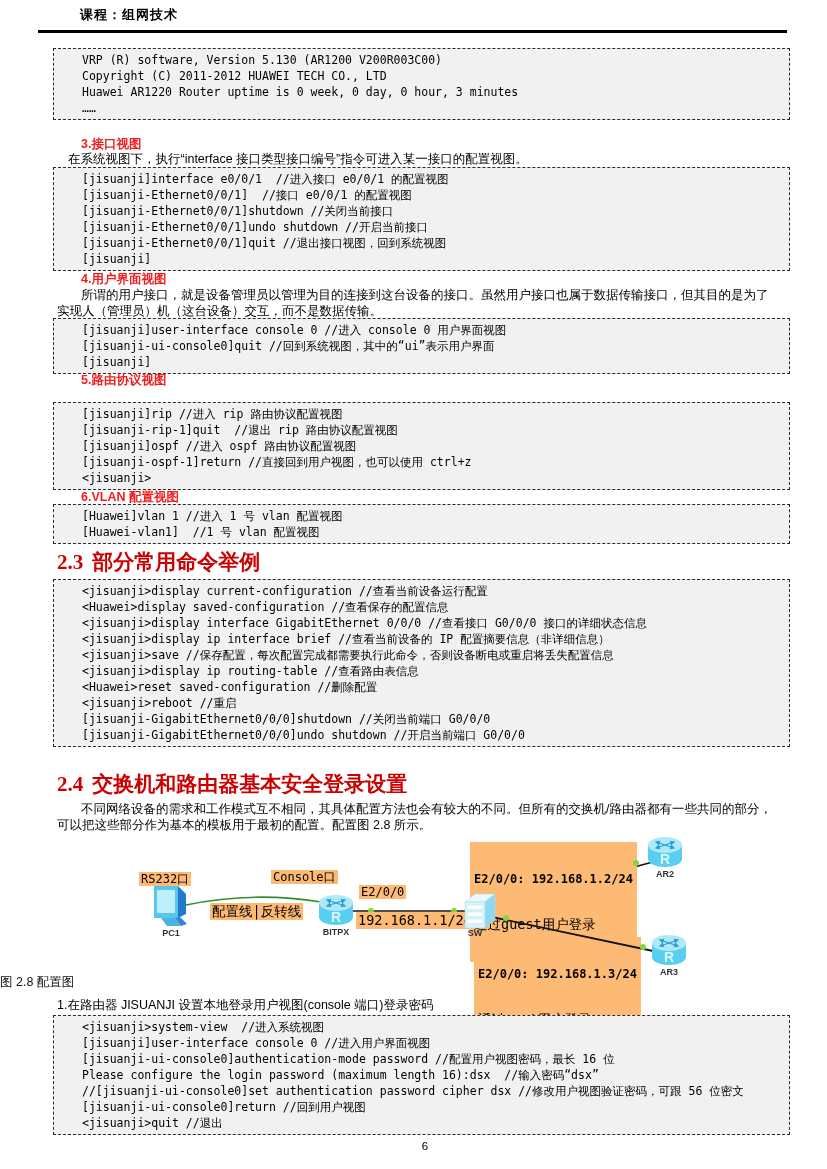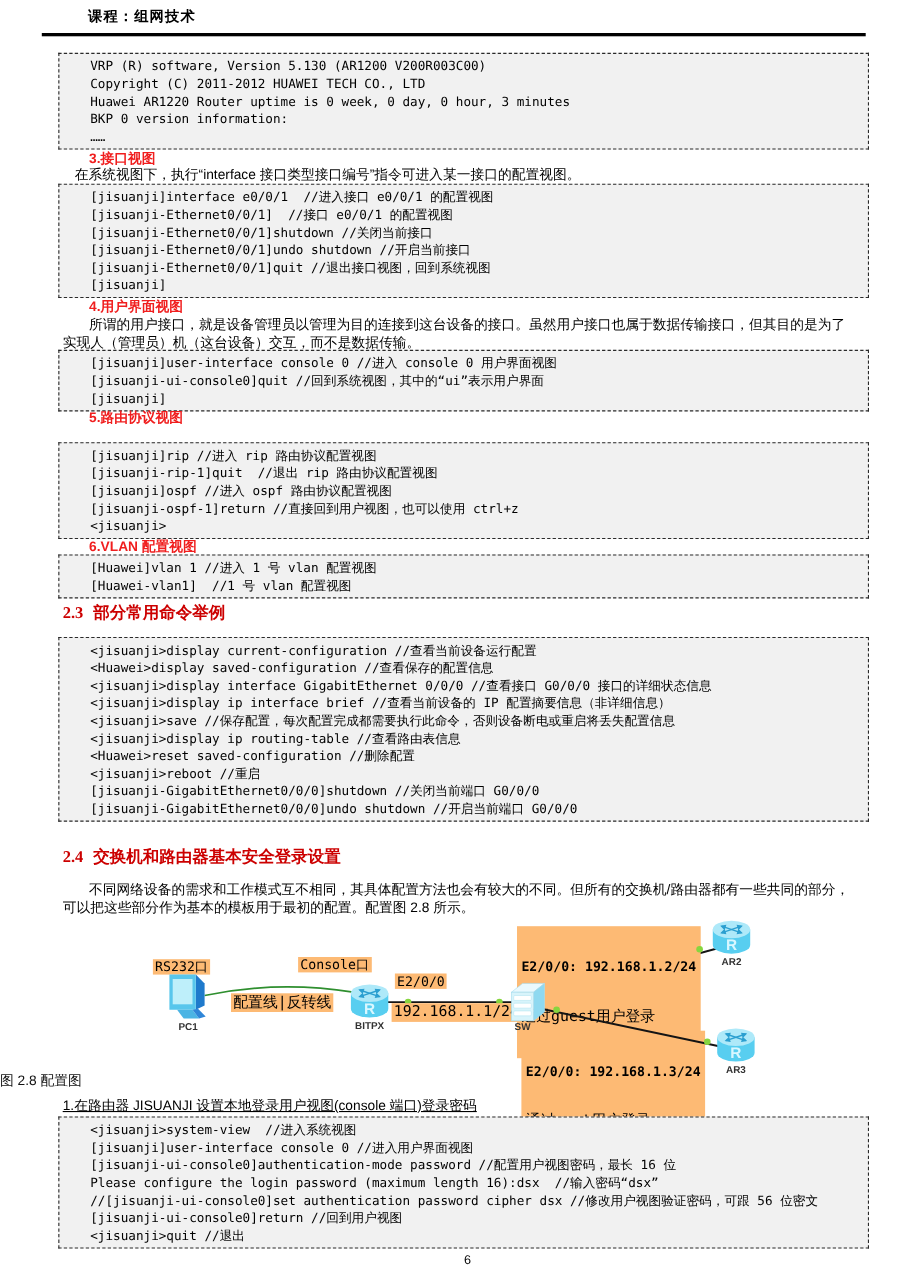--- a/index.html
+++ b/index.html
@@ -9,25 +9,25 @@
   
   .page-header{left:80px;top:6px;font-size:13px;font-weight:bold;letter-spacing:1px;text-align:right;}
   .header-rule{left:38px;top:30px;width:749px;height:2.5px;background:#000;}
   
   .code-block{left:53px;width:737px;box-sizing:border-box;background:#f1f1f1;
               border:1px dashed #2a2a2a;padding:3px 4px 3px 28px;}
   .code-block .code-line{white-space:pre;font-family:"DejaVu Sans Mono",monospace;
               font-size:11.5px;line-height:16px;color:#000;}
   
   .sub-heading{left:81px;color:#f01e1e;font-size:12.5px;font-weight:bold;white-space:nowrap;}
-  .section-heading{left:57px;font-size:15px;font-weight:bold;color:#cc0000;white-space:nowrap;}
+  .section-heading{left:57px;font-size:21px;font-weight:bold;color:#cc0000;white-space:nowrap;}
   .section-heading .sec-num{font-family:"Liberation Serif",serif;margin-right:9px;}
   
   .body-line{font-size:12.5px;line-height:16px;white-space:nowrap;color:#000;}
-  .step-line{font-size:12.5px;white-space:nowrap;color:#000;text-decoration:underline;}
+  .step-line{font-size:12.5px;white-space:nowrap;color:#000;}
   
   #figure{left:0;top:836px;width:827px;height:146px;}
   #figure svg.layer{position:absolute;left:0;top:0;pointer-events:none;}
   .glabel{position:absolute;background:#fdba74;color:#000;padding:0 2px;
           font-family:"DejaVu Sans Mono",monospace;font-size:12px;line-height:14px;white-space:pre;}
   .glabel.cjk{font-size:13.5px;line-height:17px;font-family:"DejaVu Sans Mono",monospace;}
   .glabel.two{padding:1px 4px;}
   .glabel.two .l1{font-size:12px;line-height:17px;font-weight:bold;}
   .glabel.two .l2{font-size:13.5px;line-height:17px;}
   .node{position:absolute;}
@@ -41,21 +41,20 @@
 
 <div id="page">
 
   <div class="abs page-header">课程：组网技术</div>
   <div class="abs header-rule"></div>
 
   <div class="abs code-block" style="top:48px">
       <div class="code-line">VRP (R) software, Version 5.130 (AR1200 V200R003C00)</div>
       <div class="code-line">Copyright (C) 2011-2012 HUAWEI TECH CO., LTD</div>
       <div class="code-line">Huawei AR1220 Router uptime is 0 week, 0 day, 0 hour, 3 minutes</div>
-      <div class="code-line">BKP 0 version information:</div>
       <div class="code-line">……</div>
     </div>
 
   <div class="abs sub-heading" style="top:136px">3.接口视图</div>
   <div class="abs body-line" style="left:68px;top:151px">在系统视图下，执行“interface 接口类型接口编号”指令可进入某一接口的配置视图。</div>
   <div class="abs code-block" style="top:167px">
       <div class="code-line">[jisuanji]interface e0/0/1  //进入接口 e0/0/1 的配置视图</div>
       <div class="code-line">[jisuanji-Ethernet0/0/1]  //接口 e0/0/1 的配置视图</div>
       <div class="code-line">[jisuanji-Ethernet0/0/1]shutdown //关闭当前接口</div>
       <div class="code-line">[jisuanji-Ethernet0/0/1]undo shutdown //开启当前接口</div>

